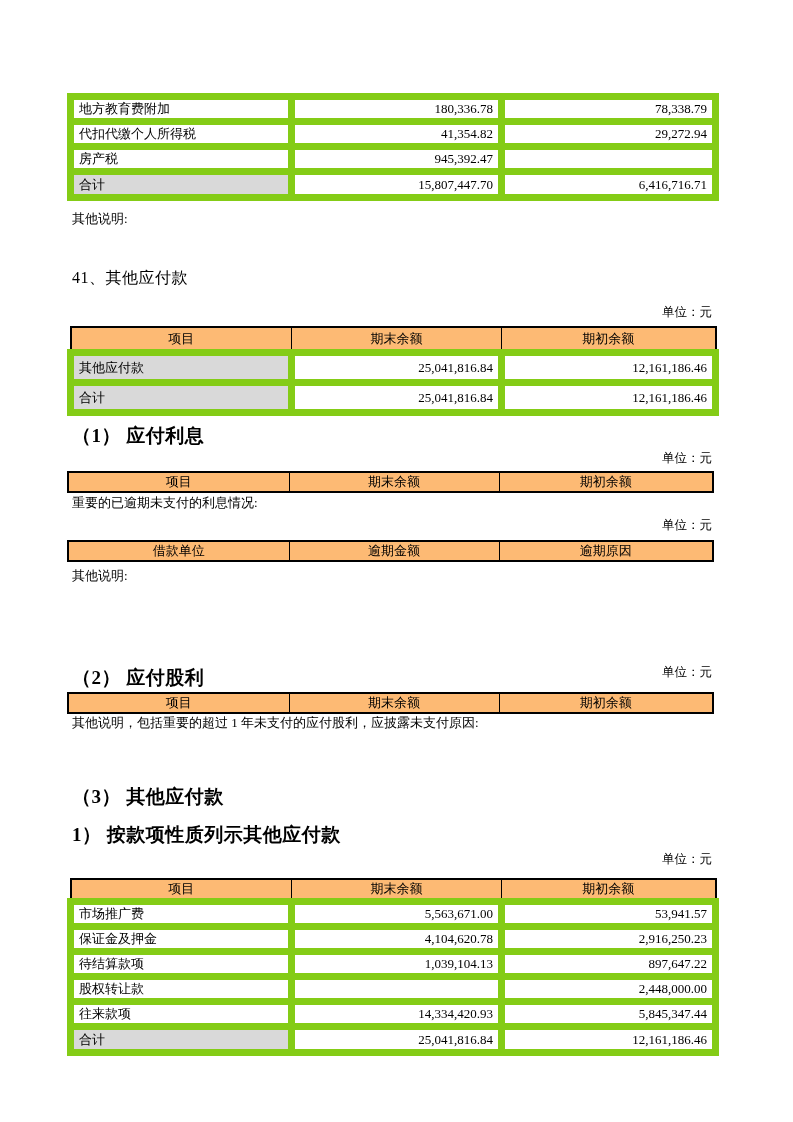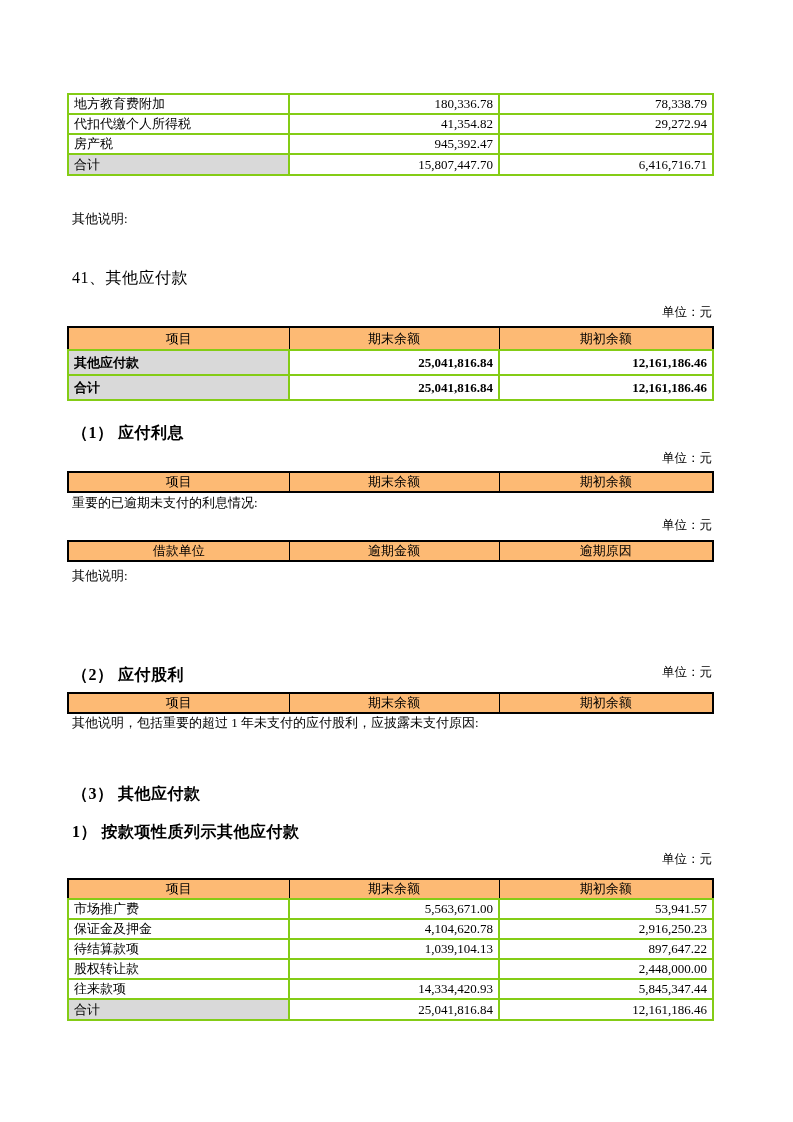--- a/index.html
+++ b/index.html
@@ -24,37 +24,37 @@
   .doc-table th {
     background:#fdba74;
     font-weight:normal;
     border:1px solid #000;
     height:18px;
     text-align:center;
     padding:0 18px;
     white-space:nowrap; overflow:hidden;
   }
   .doc-table td {
-    border:2px solid #84cc16;
+    border:7px solid #84cc16;
     height:17px;
     padding:0 5px;
     white-space:nowrap; overflow:hidden;
     background:#ffffff;
   }
   .doc-table td.num { text-align:right; }
   .doc-table td.shaded { background:#d9d9d9; }
   .t-roomy th { height:21px; }
-  .t-roomy td { height:23px;font-weight:bold; }
+  .t-roomy td { height:23px; }
   .t-main tr:last-child td { height:19px; }
   .t-bottom tr:last-child td { height:19px; }
 
   
   .para { font-size:13px; line-height:16px; }
   .h-main { font-size:16px; font-weight:normal; letter-spacing:0.5px; }
-  .h-sub  { font-size:16px; font-weight:bold; letter-spacing:0.5px; }
+  .h-sub  { font-size:19px; font-weight:bold; letter-spacing:0.5px; }
   .unit-label {
     left:67px; width:645px;
     text-align:right;
     font-size:12.5px;
   }
 </style>
 </head>
 <body>
 
 <div class="page">

